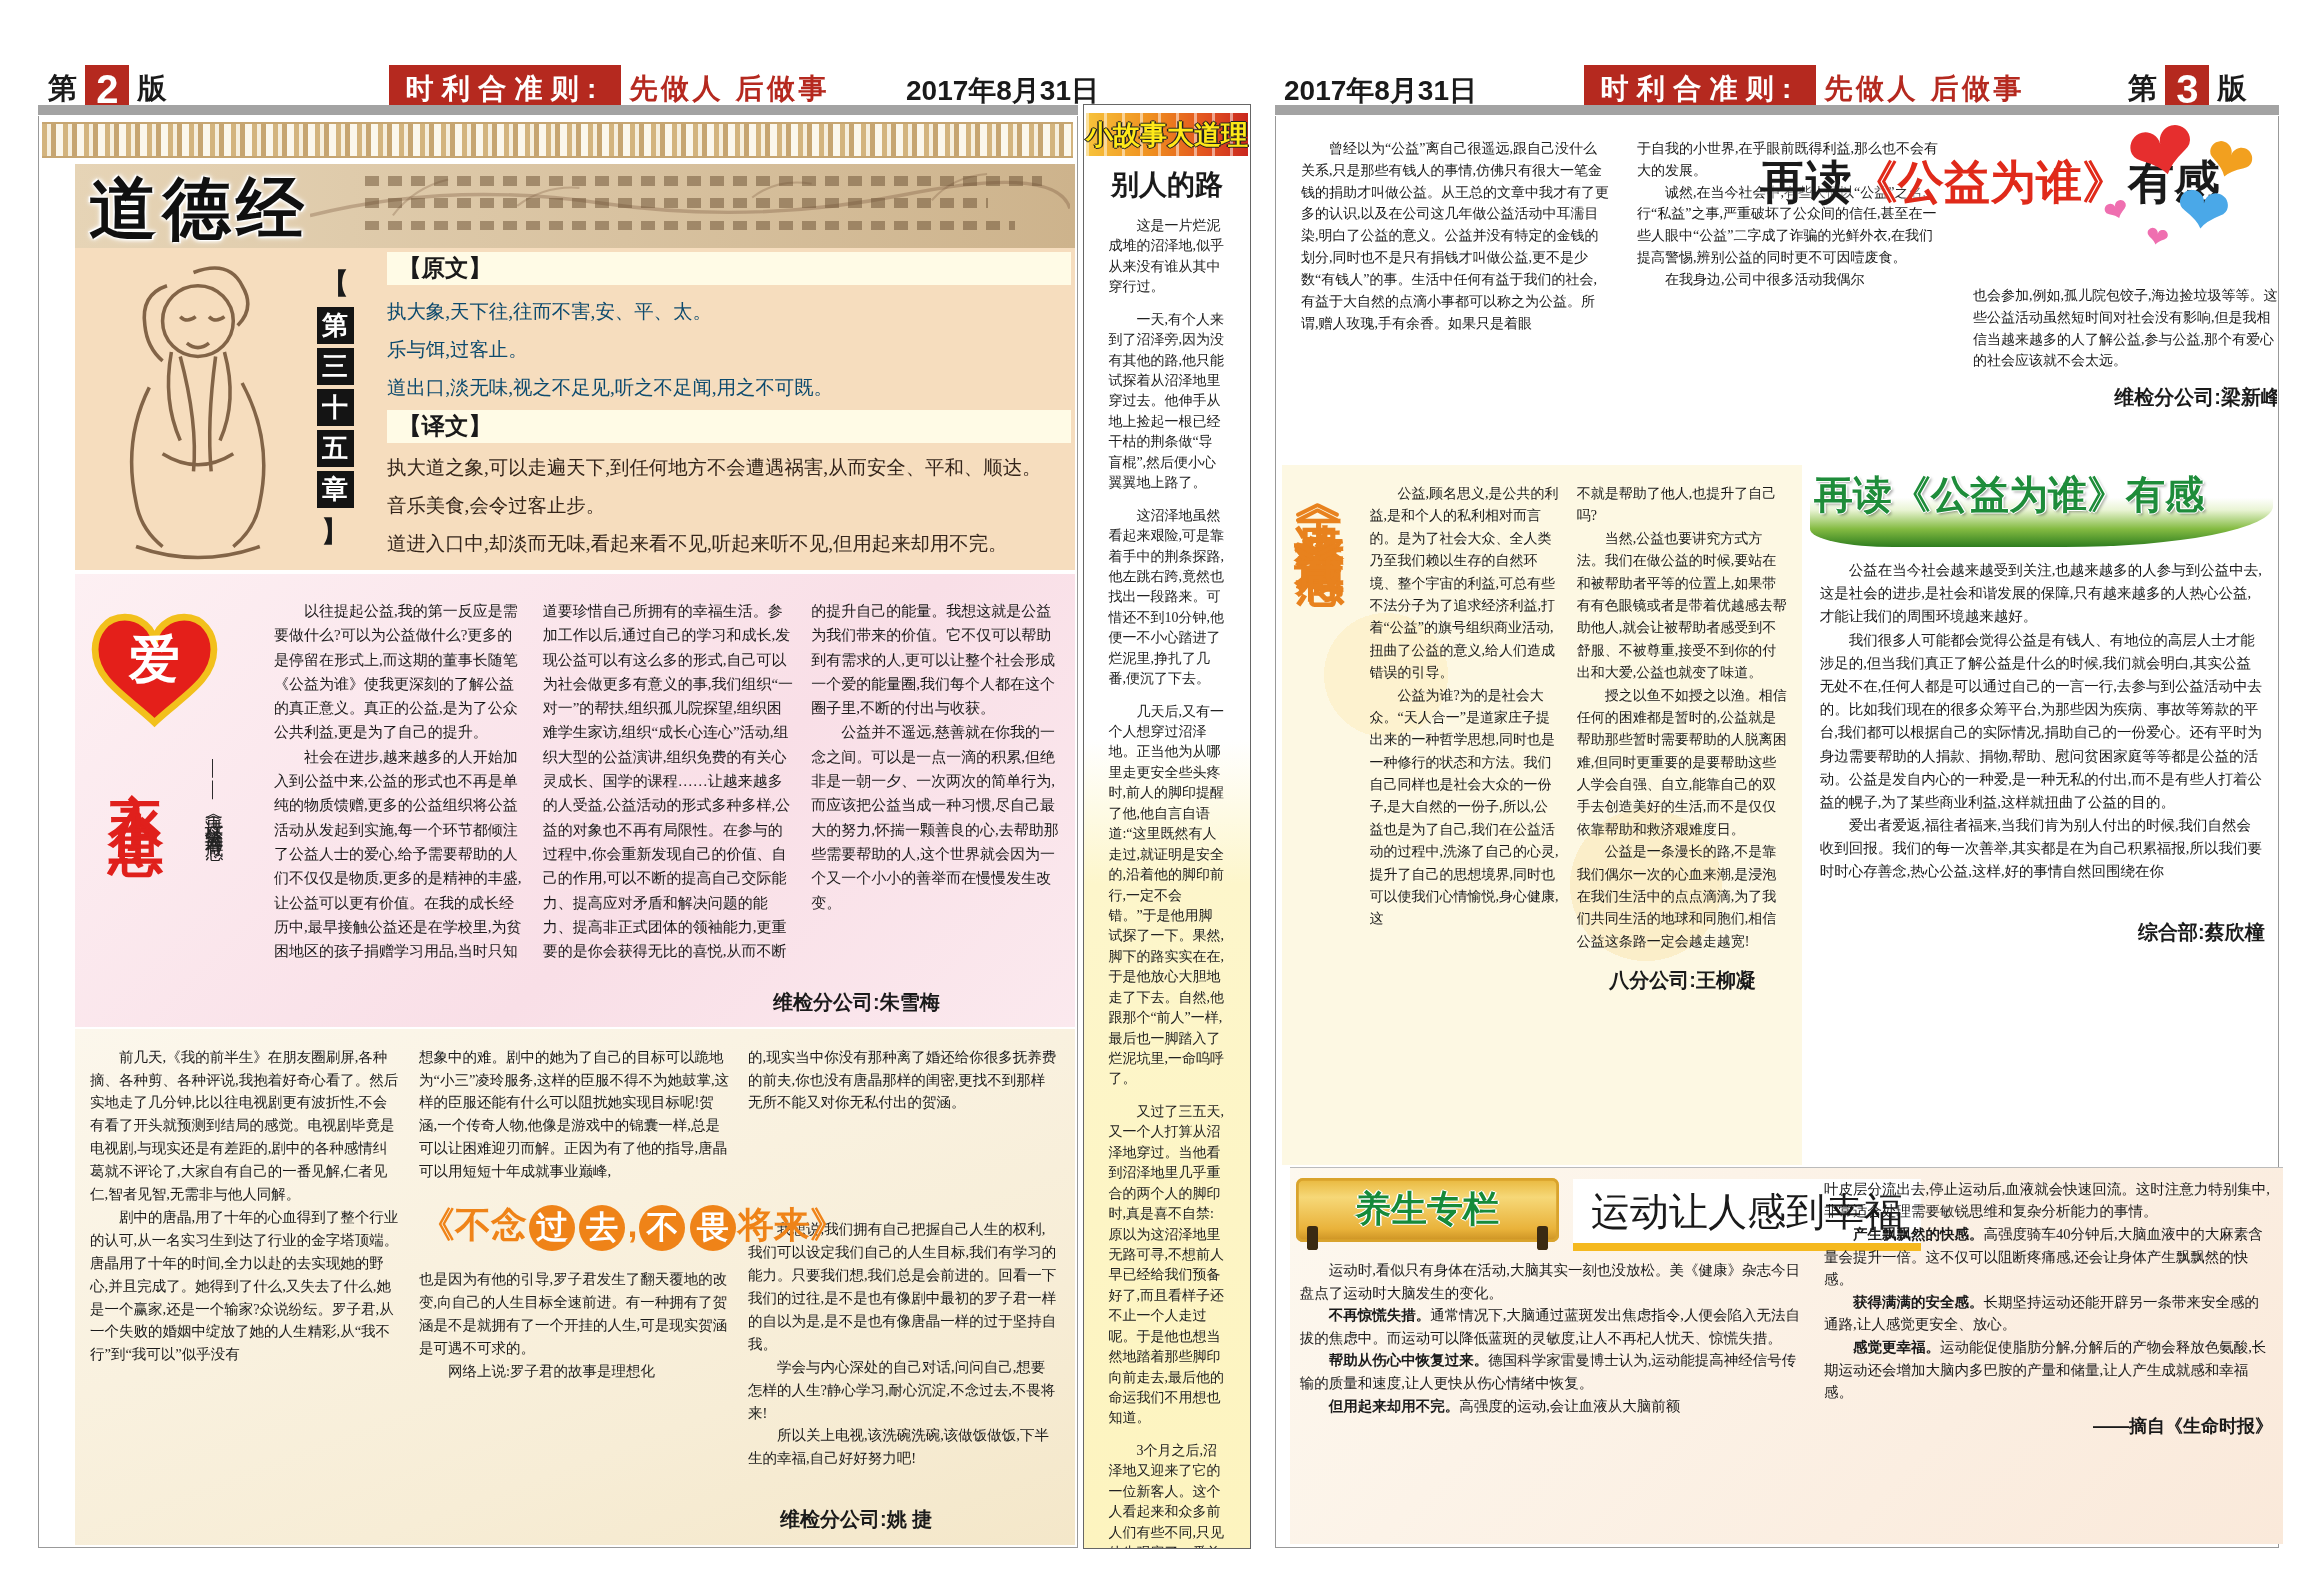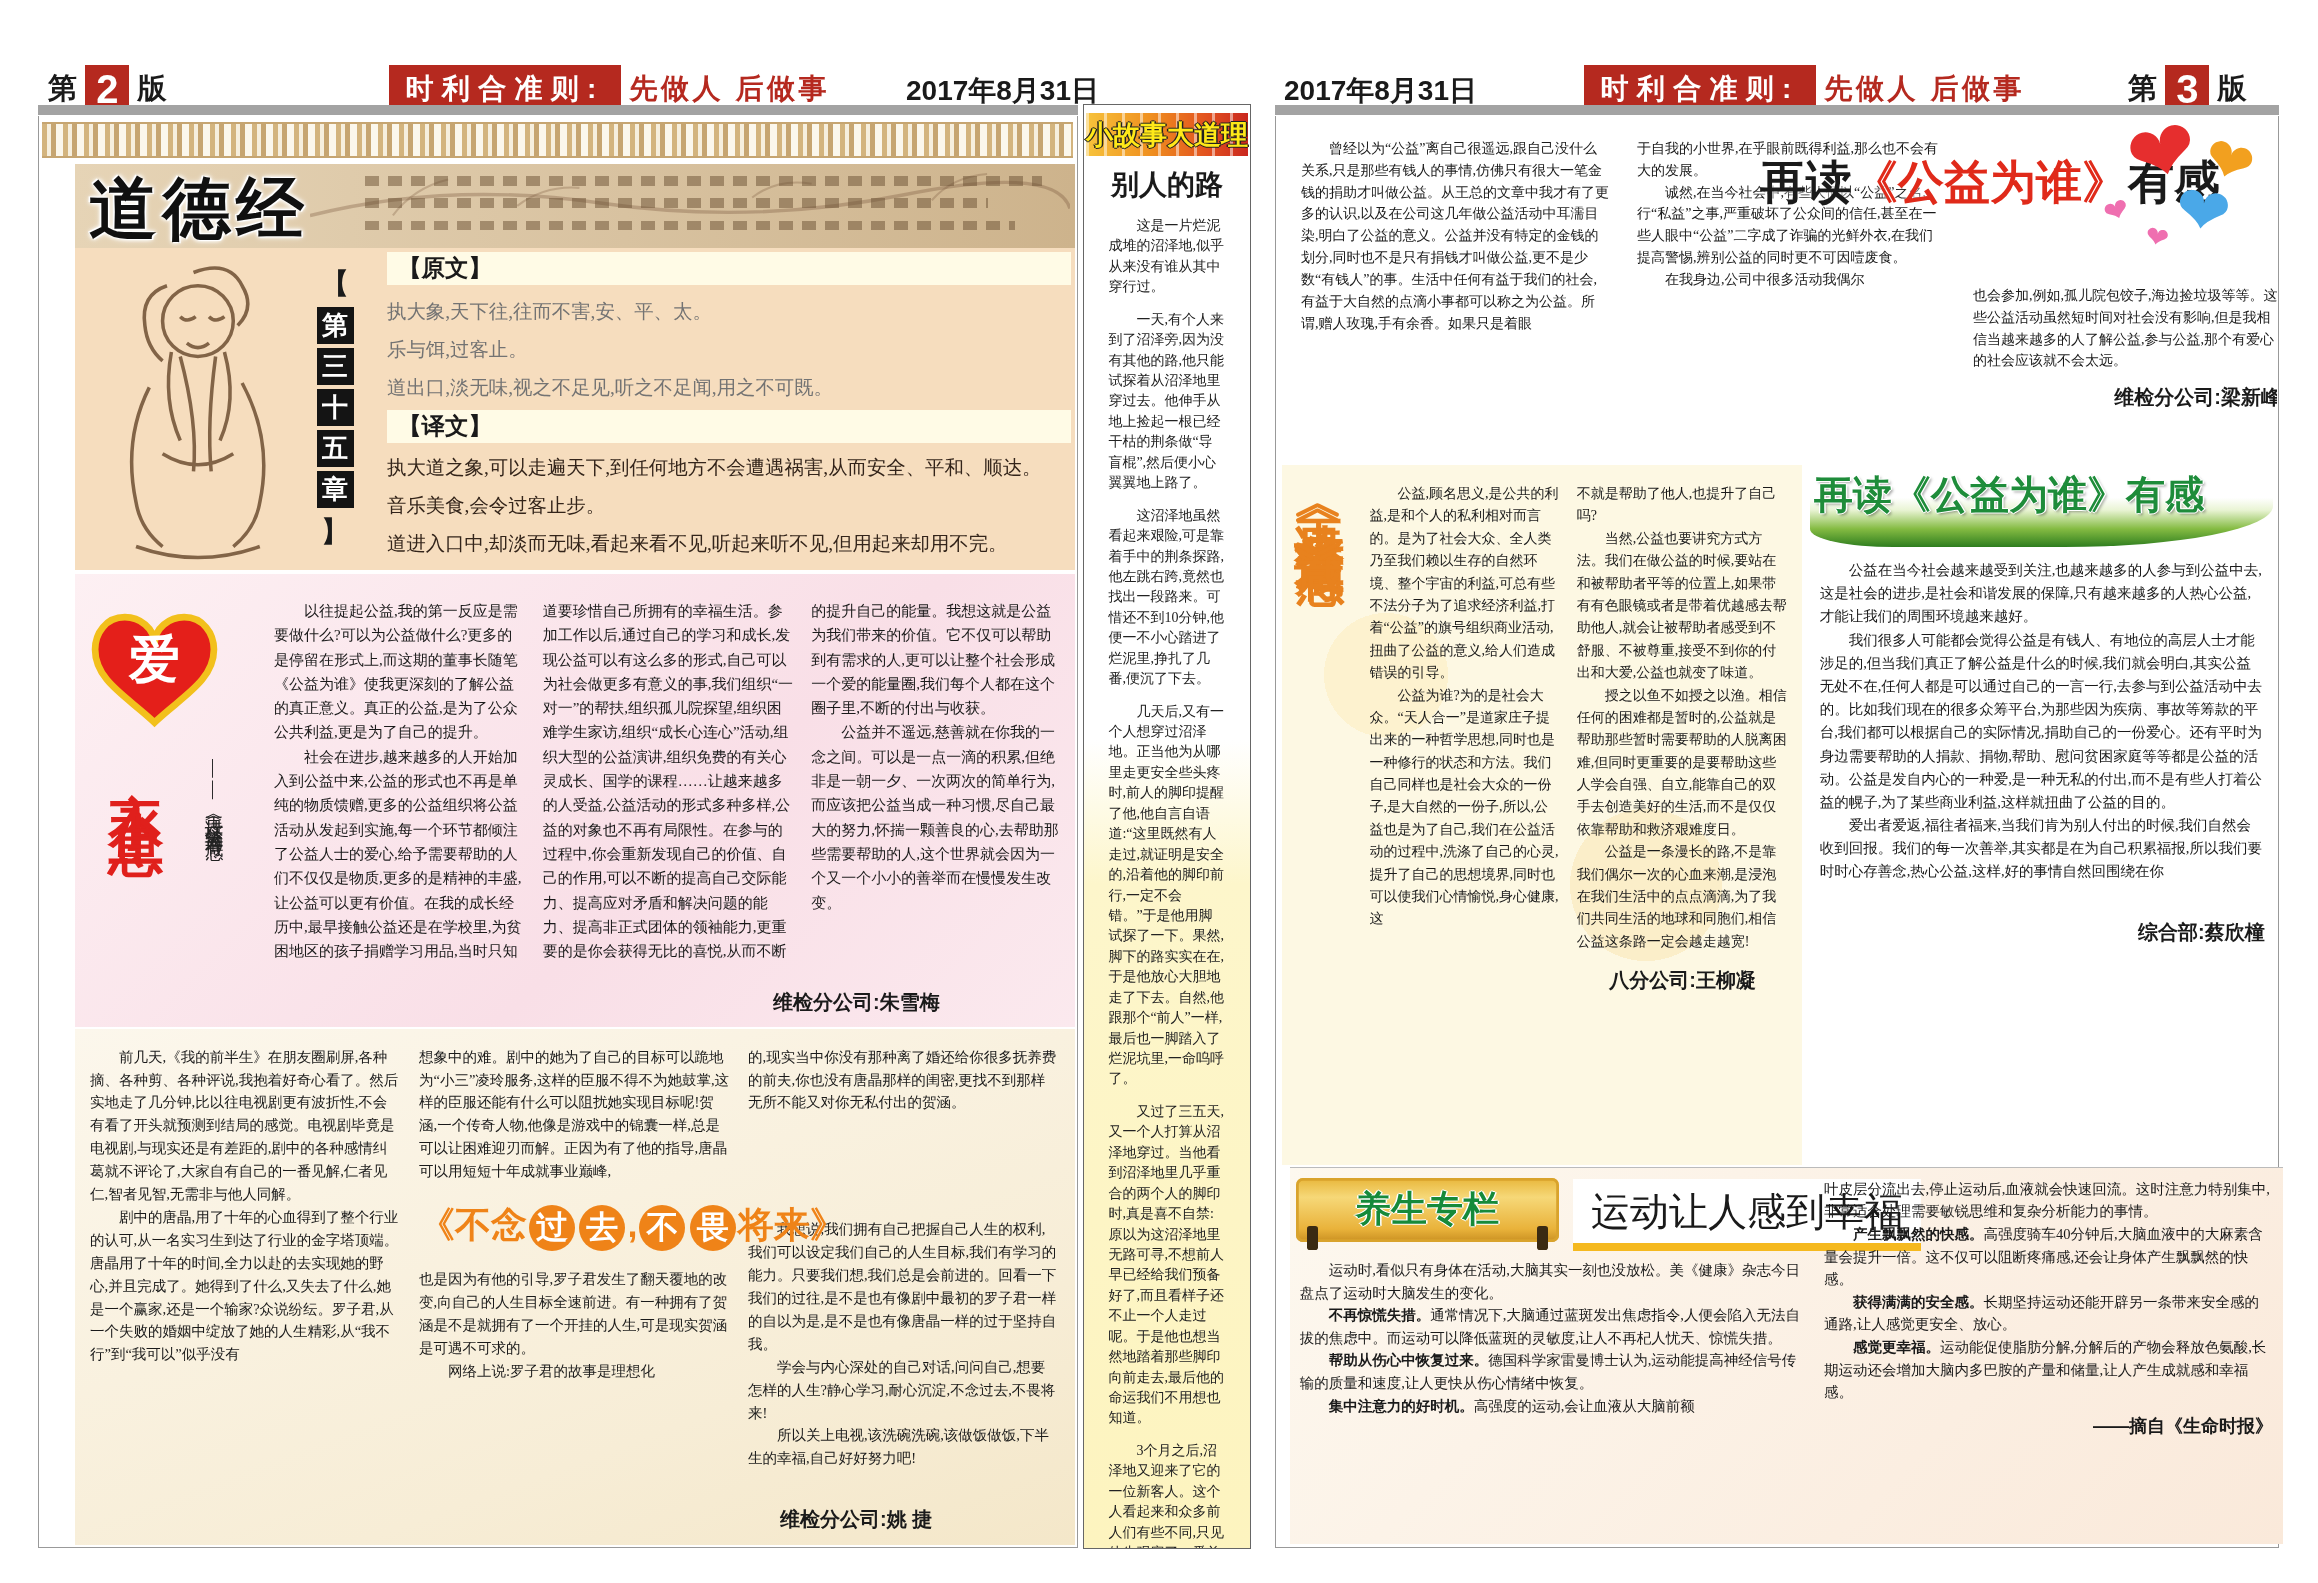--- a/index.html
+++ b/index.html
@@ -19,21 +19,21 @@
   #midcol{position:absolute;left:1083px;top:104px;width:168px;height:1445px;border:1.4px solid #666;background:linear-gradient(180deg,#ffffff 0%,#ffffff 44%,#fdf6cb 54%,#fdf4bf 100%);overflow:hidden;z-index:3}
   
   .goldborder{left:2.8px;top:5.5px;width:1031px;height:36px;background:repeating-linear-gradient(90deg,#c9a25e 0 4.8px,#f5ecd6 4.8px 9px,#b98f4e 9px 14px,#fbf6e8 14px 21px);border-top:2.1px solid #b98f4e;border-bottom:2.1px solid #b98f4e;opacity:.8}
   .ddj{left:36px;top:48px;width:1000px;height:406px;background:#f6ddbe;overflow:hidden}
   .ddjband{left:0;top:0;width:1000px;height:84px;background:linear-gradient(90deg,#e6d4b6,#d8c2a0 55%,#cdb38c)}
   .ddjtitle{left:14px;top:0px;font-size:68px;font-weight:bold;letter-spacing:5.5px;color:#101010;text-shadow:0 0 4.1px #fff,0 0 4.1px #fff,0 0 7px #fff,1.4px 1.4px 0 #fff,-1.4px -1.4px 0 #fff}
   .sealrow{height:9.7px;background:repeating-linear-gradient(90deg,#6b5134 0 14px,transparent 14px 23px);opacity:.5;filter:blur(0.4px)}
   .chap{left:238px;top:101px;width:44px;display:flex;flex-direction:column;align-items:center;gap:4.1px;font-size:28px;font-weight:bold}
   .chap .blk{width:37px;height:37px;background:#141414;color:#fff;display:flex;align-items:center;justify-content:center;font-size:26px}
   .ywlabel{left:312px;top:88px;width:684px;height:33px;background:#fffbe6;font-weight:bold;font-size:23.5px;line-height:33px;padding-left:11px}
-  .ywtext{left:312px;top:129px;width:688px;font-size:19.4px;line-height:1.95;color:#737373}
+  .ywtext{left:312px;top:129px;width:688px;font-size:19.4px;line-height:1.95;color:#0c4a6e}
   .trlabel{left:312px;top:246px;width:684px;height:33px;background:#fffbe6;font-weight:bold;font-size:23.5px;line-height:33px;padding-left:11px}
   .trtext{left:312px;top:285px;width:688px;font-size:19.4px;line-height:1.95;color:#33241a}
   
   .love{left:36px;top:458px;width:1000px;height:453px;background:linear-gradient(135deg,#fdf0f3,#f9dfe7 60%,#fbe9ee);overflow:hidden}
   .vtitle{left:23.5px;top:174px;height:283px;writing-mode:vertical-rl;font-size:55px;font-weight:bold;color:#e0201c;letter-spacing:9.7px}
   .vsub{left:126px;top:185px;height:277px;writing-mode:vertical-rl;font-size:18.7px;letter-spacing:2.8px;color:#222}
   .lovebody{left:199px;top:25px;width:788px;height:387px;column-count:3;column-gap:18px;font-size:15px;line-height:1.62;overflow:hidden}
   .lovebody p,.coltext p{margin:0}
   .sig{font-family:"Liberation Sans",sans-serif;font-weight:bold;font-size:20px}
   .lovesig{left:698px;top:415px}
@@ -300,21 +300,21 @@
       </div>
     </div>
 
     <div class="abs health">
       <div class="abs scrollbadge">养生专栏</div>
       <div class="abs headline">运动让人感到幸福</div>
       <div class="abs hcol1">
           <p>　　运动时,看似只有身体在活动,大脑其实一刻也没放松。美《健康》杂志今日盘点了运动时大脑发生的变化。</p>
           <p><span class="hlead">　　不再惊慌失措。</span>通常情况下,大脑通过蓝斑发出焦虑指令,人便会陷入无法自拔的焦虑中。而运动可以降低蓝斑的灵敏度,让人不再杞人忧天、惊慌失措。</p>
           <p><span class="hlead">　　帮助从伤心中恢复过来。</span>德国科学家雷曼博士认为,运动能提高神经信号传输的质量和速度,让人更快从伤心情绪中恢复。</p>
-          <p><span class="hlead">　　集中注意力的好时机。</span>高强度的运动,会让血液从大脑前额</p>
+          <p><span class="hlead">　　但用起来却用不完。</span>高强度的运动,会让血液从大脑前额</p>
         </div>
       <div class="abs hcol2">
         <div>
             <p>叶皮层分流出去,停止运动后,血液就会快速回流。这时注意力特别集中,非常适合处理需要敏锐思维和复杂分析能力的事情。</p>
             <p><span class="hlead">　　产生飘飘然的快感。</span>高强度骑车40分钟后,大脑血液中的大麻素含量会提升一倍。这不仅可以阻断疼痛感,还会让身体产生飘飘然的快感。</p>
             <p><span class="hlead">　　获得满满的安全感。</span>长期坚持运动还能开辟另一条带来安全感的通路,让人感觉更安全、放心。</p>
             <p><span class="hlead">　　感觉更幸福。</span>运动能促使脂肪分解,分解后的产物会释放色氨酸,长期运动还会增加大脑内多巴胺的产量和储量,让人产生成就感和幸福感。</p>
           </div>
         <div class="attrib">——摘自《生命时报》</div>
       </div>

